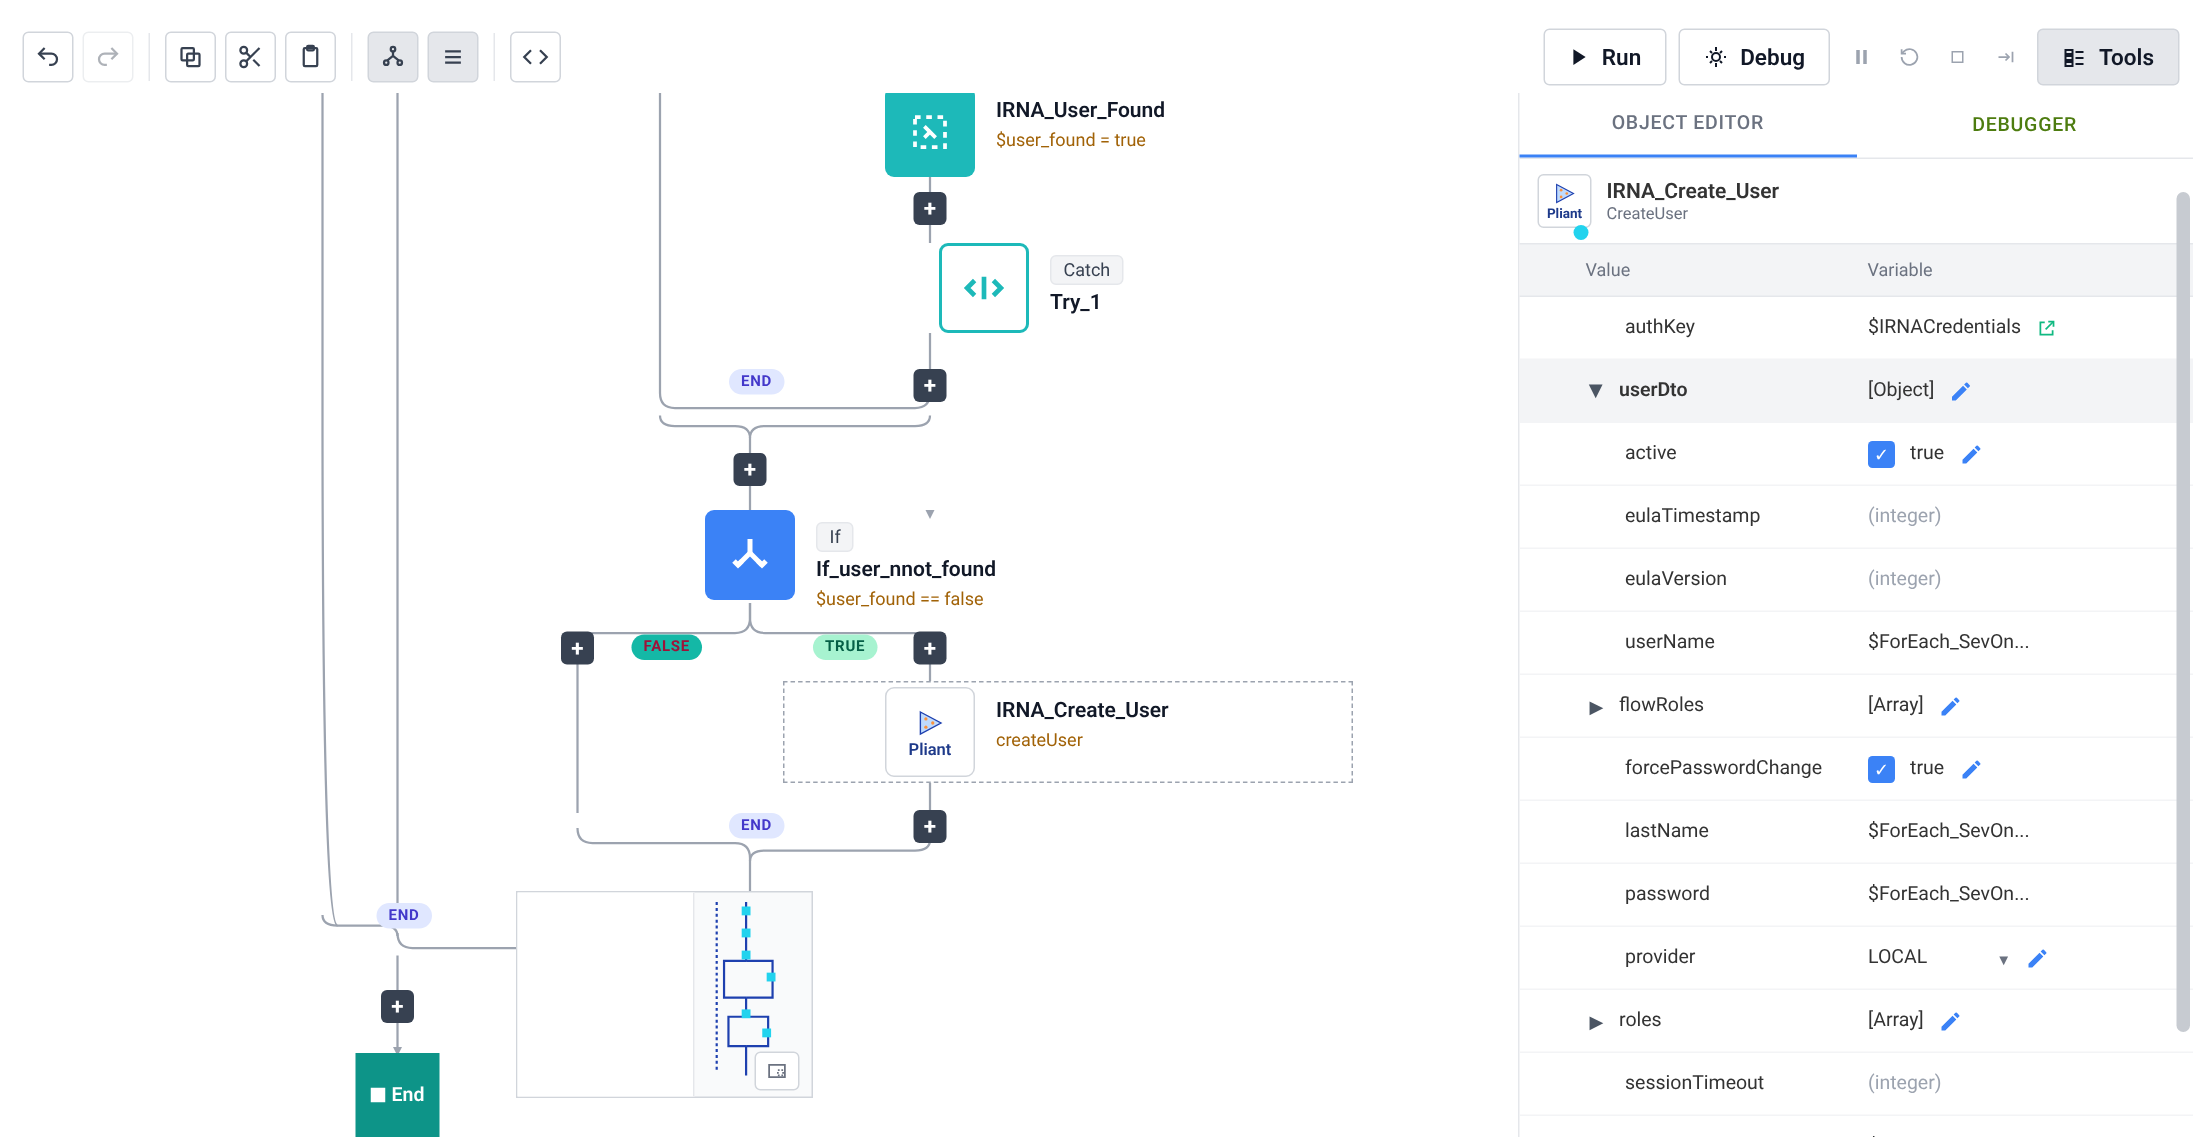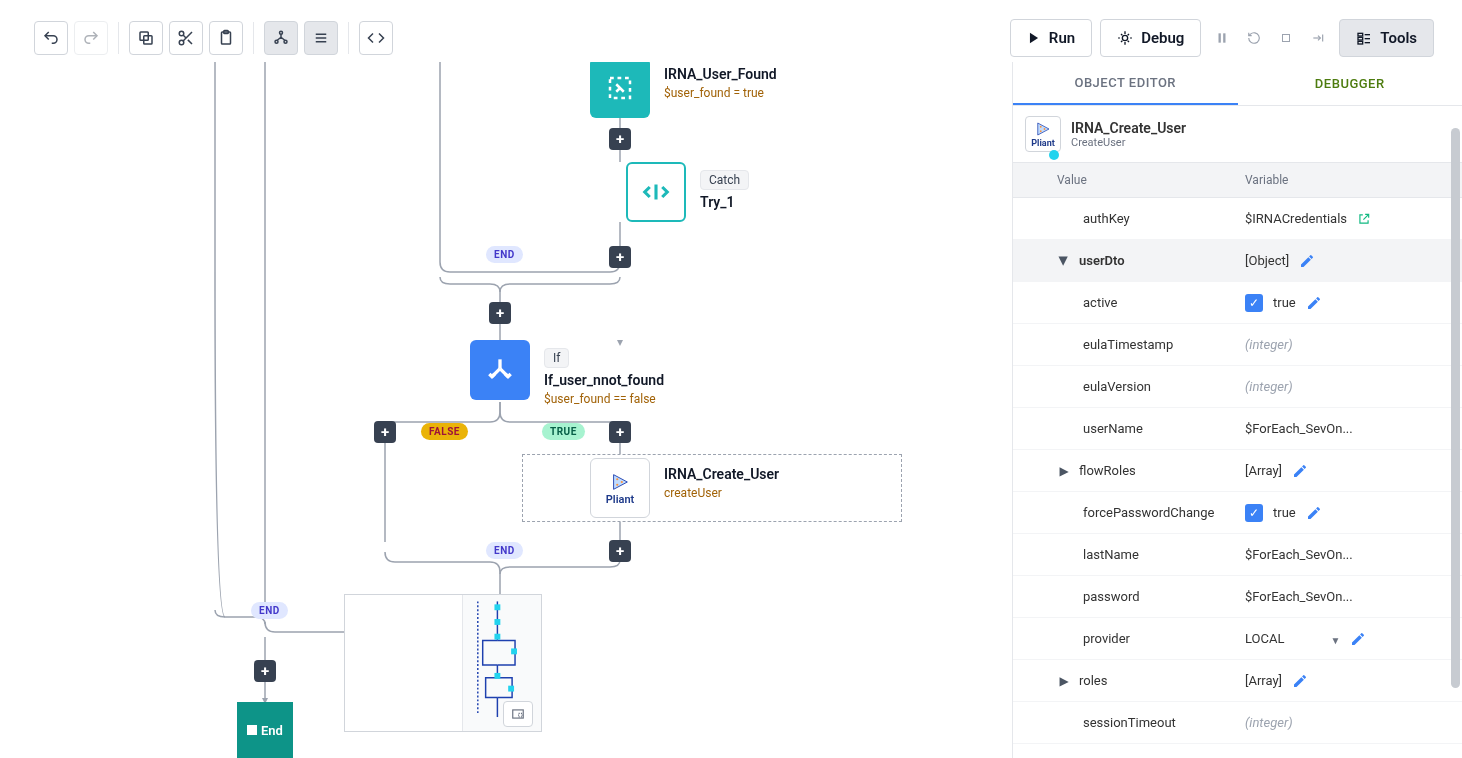--- a/index.html
+++ b/index.html
@@ -1,19 +1,19 @@
 <!DOCTYPE html>
 <html><head>
 <meta charset="utf-8">
 <style>
 * { margin:0; padding:0; box-sizing:border-box; }
 body { font-family: -apple-system, BlinkMacSystemFont, "Segoe UI", Roboto, Arial, sans-serif; font-size:13px; color:#333; background:#fff; width:1462px; height:758px; overflow:hidden; }
 
 
-.toolbar { position:absolute; top:0; left:0; right:0; height:76px; background:#fff; border-bottom:1px solid #e5e7eb; display:flex; align-items:center; padding:0 28px; }
+.toolbar { position:absolute; top:0; left:0; right:0; height:76px; background:#fff; border-bottom:1px solid #e5e7eb; display:flex; align-items:center; padding:0 9px; }
 .tb-group { display:flex; gap:6px; padding:0 6px; }
 .tb-sep { width:1px; height:32px; background:#e5e7eb; margin:0 4px; }
 .tb-btn { width:34px; height:34px; border:1px solid #d1d5db; border-radius:4px; background:#fff; display:flex; align-items:center; justify-content:center; cursor:pointer; color:#374151; }
 .tb-btn.active { background:#e5e7eb; }
 .tb-btn svg, .tb-btn .glyph { width:18px; height:18px; }
 .spacer { flex:1; }
 .action-btn { height:38px; padding:0 16px; border:1px solid #d1d5db; border-radius:4px; background:#fff; display:flex; align-items:center; gap:8px; font-size:15px; font-weight:600; cursor:pointer; color:#111827; }
 .action-btn.tools { background:#e5e7eb; }
 .small-actions { display:flex; gap:2px; margin:0 6px; }
 .small-btn { width:30px; height:30px; display:flex; align-items:center; justify-content:center; color:#9ca3af; }
@@ -29,21 +29,21 @@
 .node-text { display:flex; flex-direction:column; gap:4px; padding-top:8px; }
 .node-pill { font-size:12px; color:#374151; background:#f3f4f6; padding:2px 8px; border-radius:4px; width:fit-content; border:1px solid #e5e7eb; }
 .node-title { font-size:14px; font-weight:600; color:#111827; }
 .node-sub { font-size:12px; color:#a16207; }
 
 .selected-box { position:absolute; border:1px dashed #9ca3af; }
 
 .plus-btn { position:absolute; width:22px; height:22px; background:#374151; border-radius:4px; color:#fff; display:flex; align-items:center; justify-content:center; font-size:15px; font-weight:bold; cursor:pointer; }
 .tag { position:absolute; font-size:10px; font-weight:700; padding:3px 8px; border-radius:10px; letter-spacing:0.5px; }
 .tag.end { background:#e0e7ff; color:#4338ca; }
-.tag.false { background:#eab308; color:#9f1239; }
+.tag.false { background:#14b8a6; color:#9f1239; }
 .tag.true { background:#a7f3d0; color:#065f46; }
 
 .end-block { position:absolute; width:56px; height:56px; background:#0d9488; display:flex; align-items:center; justify-content:center; gap:4px; color:#fff; font-size:13px; font-weight:600; }
 
 svg.wire { position:absolute; pointer-events:none; }
 
 
 .minimap { position:absolute; right:470px; bottom:26px; width:198px; height:138px; border:1px solid #d1d5db; background:#f9fafb; }
 .minimap .view { position:absolute; top:0; left:0; width:60%; height:100%; background:#fff; border-right:1px solid #e5e7eb; }
 .minimap .mini-flow { position:absolute; top:4px; left:63%; width:30%; height:90%; }
@@ -67,21 +67,21 @@
 .var-header > div:first-child { width:220px; padding:10px 12px 10px 44px; }
 .var-header > div:last-child { flex:1; padding:10px 12px; }
 
 .var-table { flex:1; overflow-y:auto; }
 .var-row { display:flex; align-items:center; min-height:42px; border-bottom:1px solid #f3f4f6; }
 .var-row.group { background:#f3f4f6; }
 .var-name { width:220px; padding:8px 8px 8px 22px; display:flex; align-items:center; gap:8px; font-size:13px; }
 .var-name.indent1 { padding-left:44px; }
 .var-name.indent2 { padding-left:70px; }
 .var-val { flex:1; padding:8px 12px; display:flex; align-items:center; gap:10px; font-size:13px; }
-.var-val .placeholder { color:#9ca3af; font-style:italic; }
+.var-val .placeholder { color:#9ca3af; }
 .chevron { width:14px; height:14px; display:inline-flex; align-items:center; justify-content:center; transform:rotate(0); color:#4b5563; font-size:12px; }
 .chevron.down { transform:rotate(90deg); }
 .chevron.right { transform:rotate(0deg); }
 .edit-ic { width:16px; height:16px; color:#3b82f6; cursor:pointer; }
 .checkbox { width:18px; height:18px; border-radius:3px; background:#3b82f6; display:inline-flex; align-items:center; justify-content:center; color:#fff; font-size:12px; }
 .ext-link-ic { width:14px; height:14px; color:#10b981; }
 .dd { display:flex; align-items:flex-end; gap:8px; }
 .dd-caret { font-size:10px; color:#6b7280; }
 </style>
 </head>

